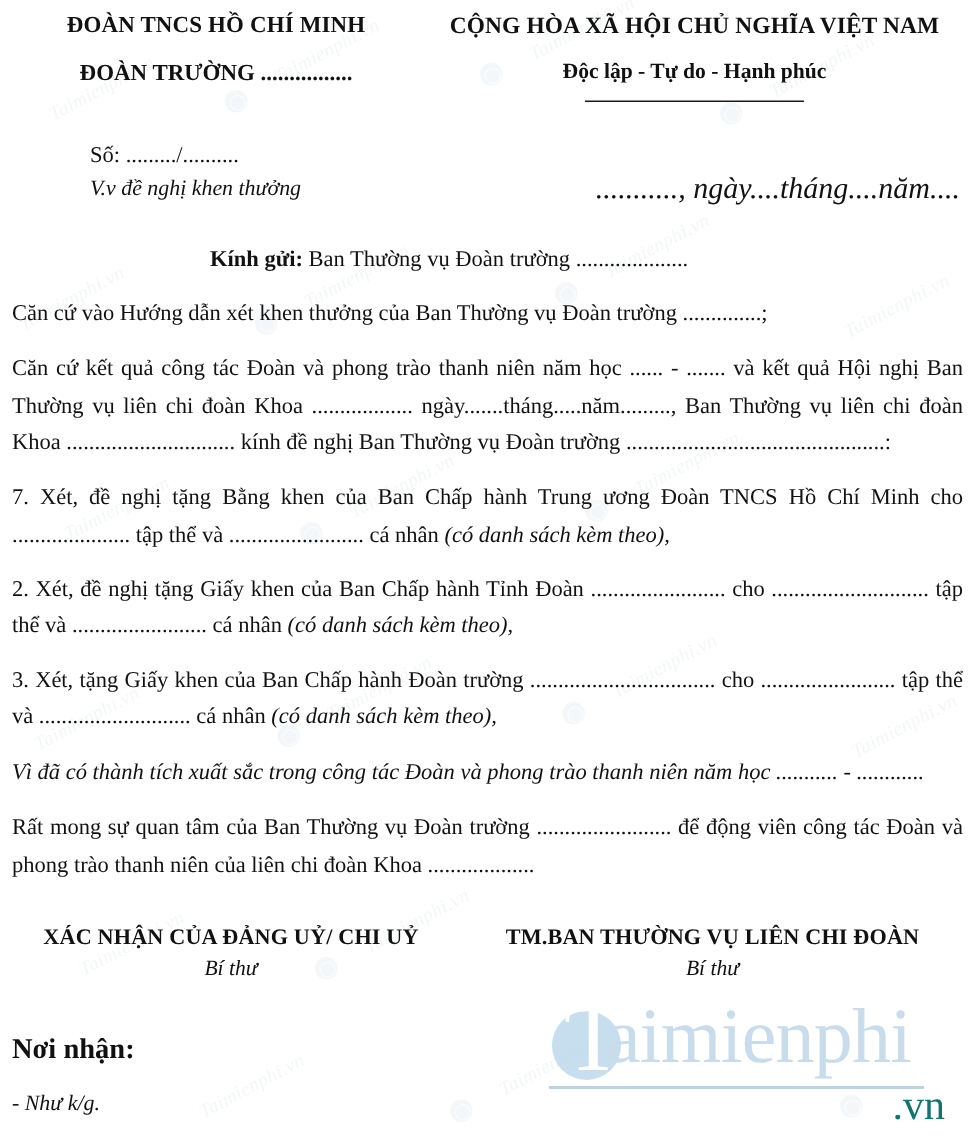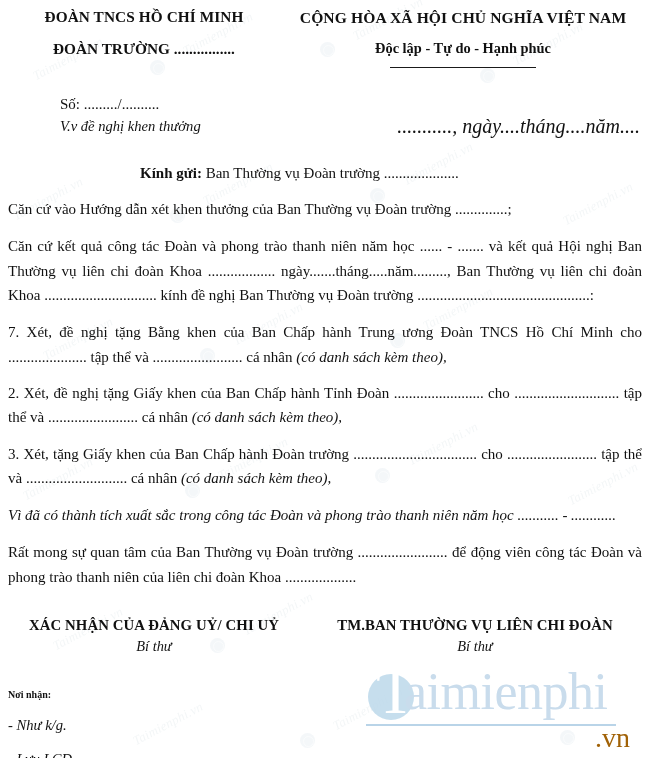--- a/index.html
+++ b/index.html
@@ -183,21 +183,21 @@
     margin-top: 4px;
   }
 
   
   .noi-nhan {
     margin-top: 34px;
     padding-left: 8px;
   }
   .noi-nhan-title {
     font-weight: bold;
-    font-size: 10px;
+    font-size: 19px;
   }
   .noi-nhan-item {
     font-style: italic;
     font-size: 14.6px;
     margin-top: 17px;
   }
 
   
   .brand {
     position: absolute;
@@ -245,21 +245,21 @@
     height: 1.5px;
     background: #b9d4e8;
   }
   .brand-vn {
     position: absolute;
     right: 6px;
     top: 60px;
     font-family: "Liberation Serif", serif;
     font-size: 28px;
     line-height: 1;
-    color: #a16207;
+    color: #0f766e;
   }
 </style>
 </head>
 <body>
 
 <div id="page">
 
   <div class="wm-layer">
     <div class="wm-tile" style="left:30px;  top:70px;">Taimienphi.vn</div>
     <div class="wm-tile" style="left:180px; top:45px;">Taimienphi.vn</div>

